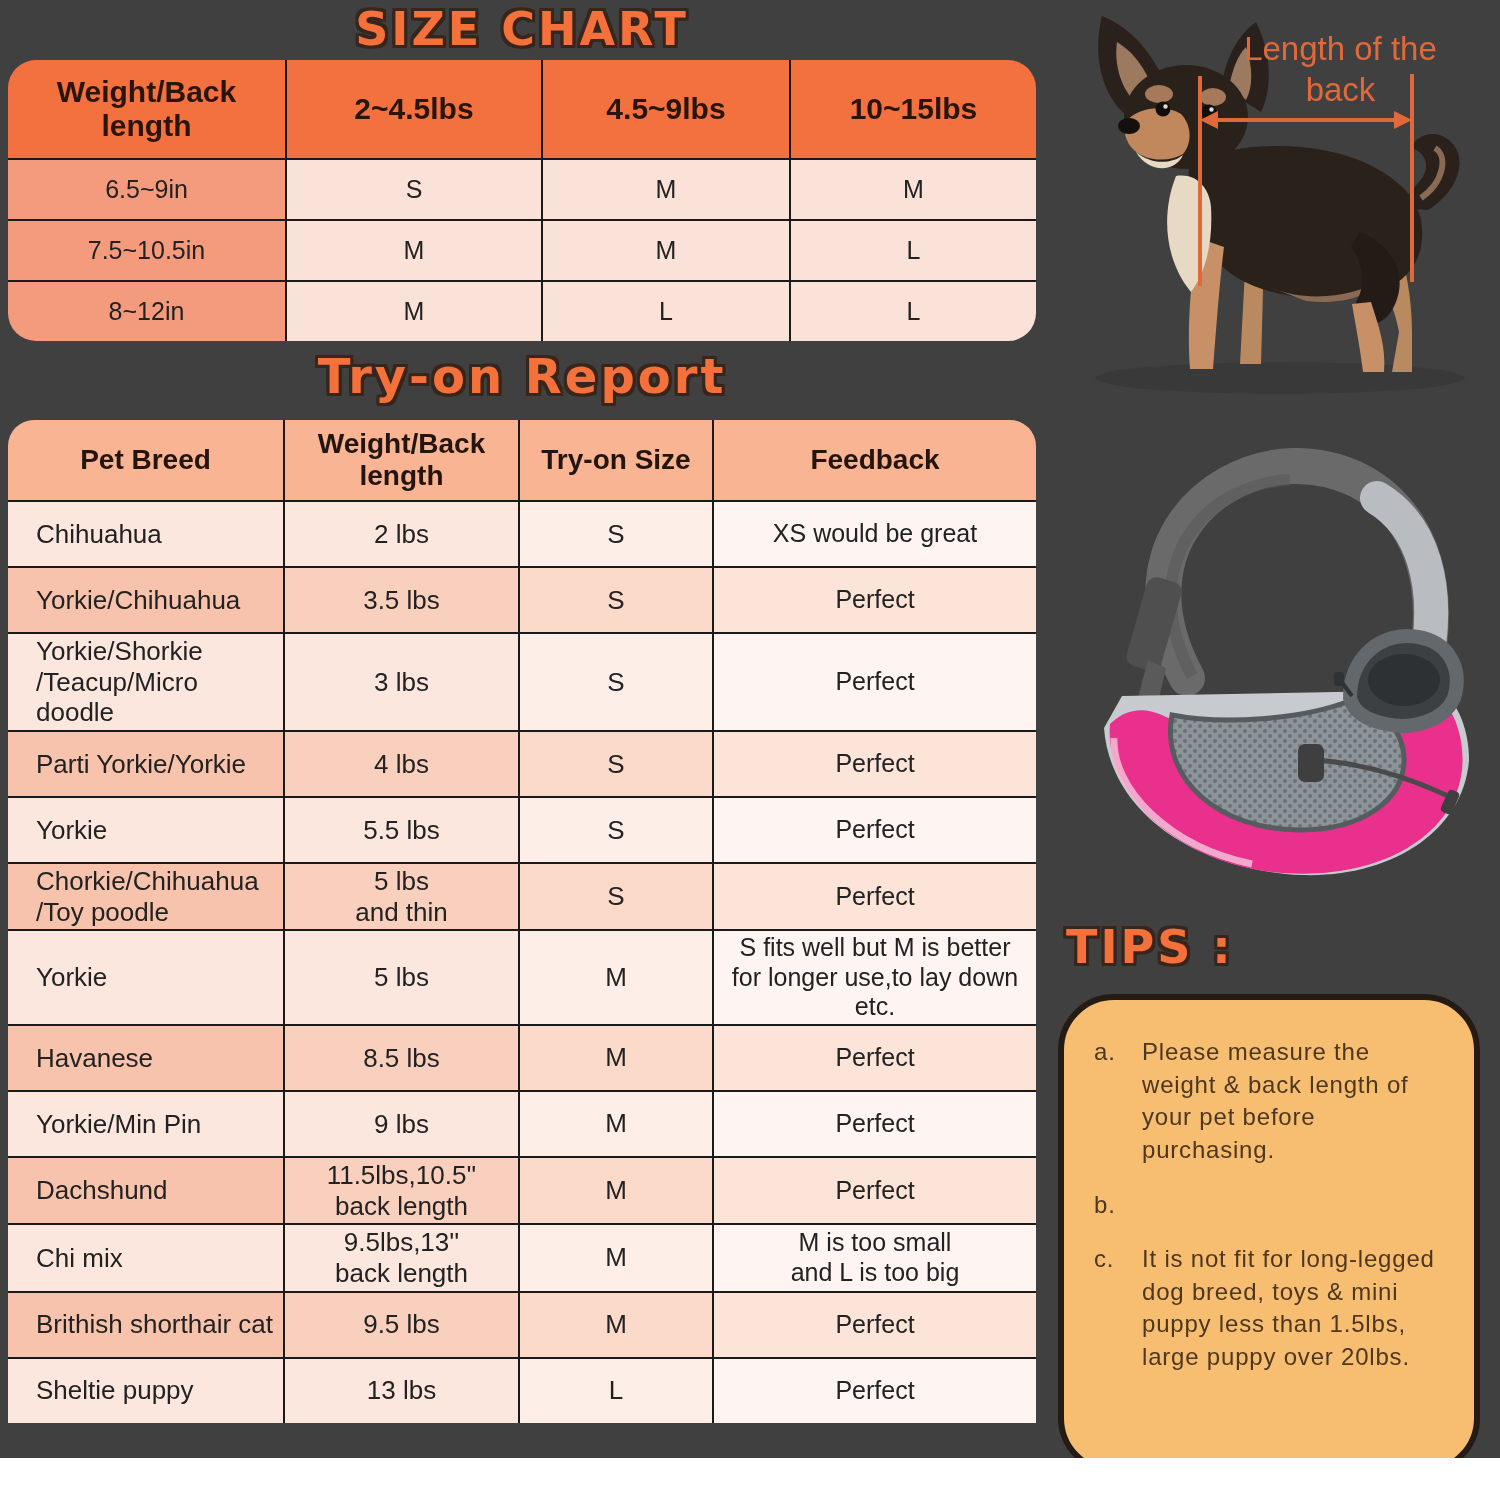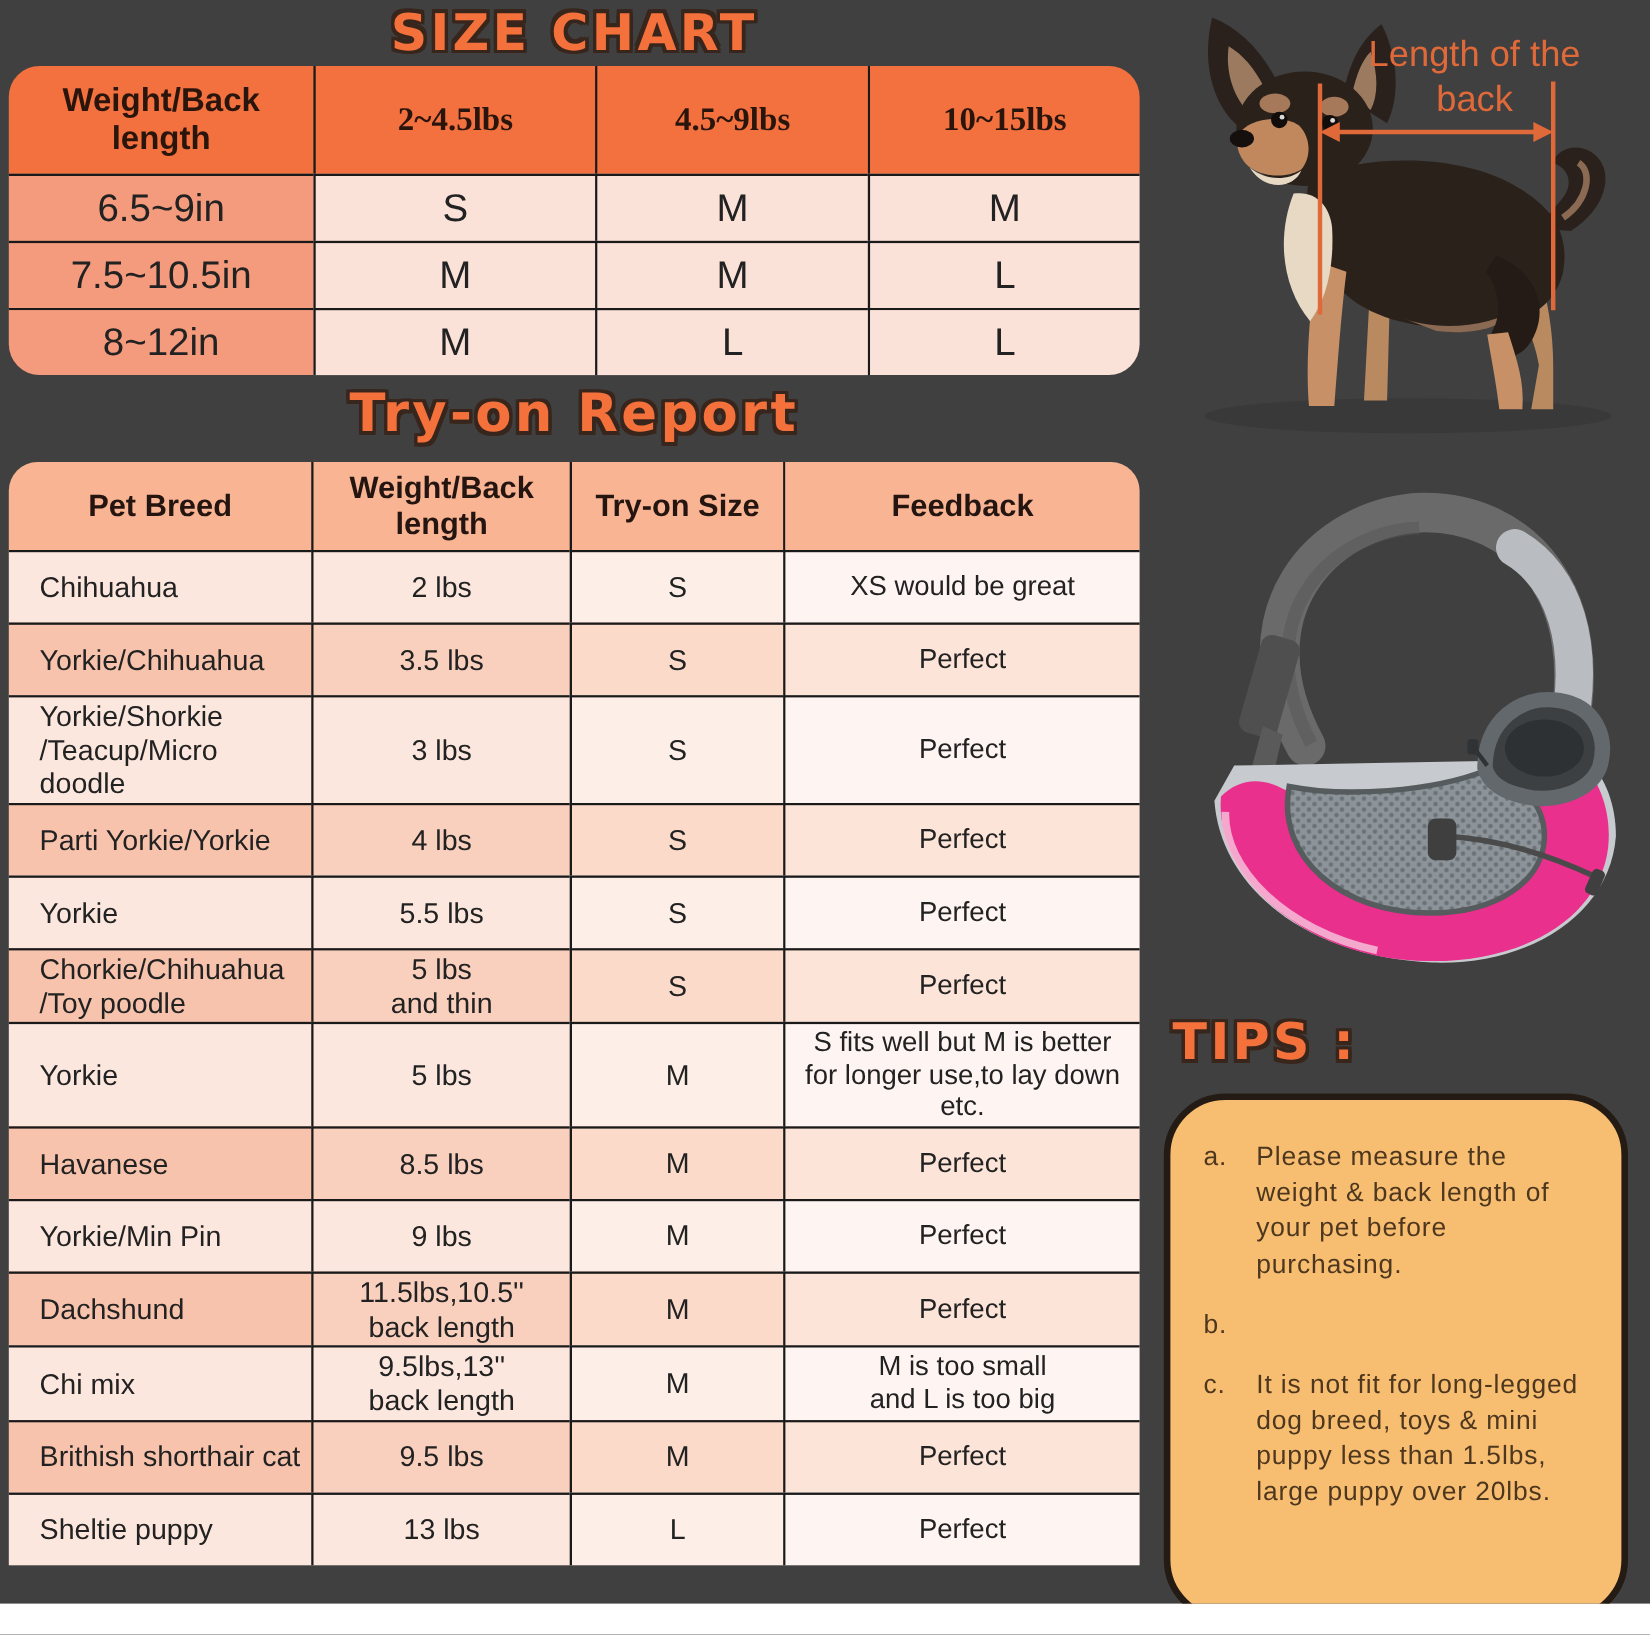--- a/index.html
+++ b/index.html
@@ -26,22 +26,22 @@
   tbody tr td{border-top:2px solid #1A1A1A;}
   .preline{white-space:pre-line;line-height:1.18;}
 
   
   #size-table{top:60px;left:8px;width:1028px;}
   #size-table thead tr{height:98px;}
   #size-table tbody tr{height:61px;}
   #size-table thead th{background:#F2713F;color:#2A150D;font-size:30px;font-weight:700;}
   #size-table thead th:first-child{border-top-left-radius:28px;}
   #size-table thead th:last-child{border-top-right-radius:28px;margin-left:20px;}
-  #size-table thead th.num{font-weight:600;font-family:Liberation Serif, serif;}
-  #size-table tbody td{font-size:35px;}
+  #size-table thead th.num{font-weight:600;}
+  #size-table tbody td{font-size:25px;}
   #size-table tbody td:first-child{background:#F59B7D;}
   #size-table tbody td:not(:first-child){background:#FBE2D9;}
   #size-table tbody tr:last-child td:first-child{border-bottom-left-radius:28px;}
   #size-table tbody tr:last-child td:last-child{border-bottom-right-radius:28px;}
 
   
   #tryon-table{top:420px;left:8px;width:1028px;}
   #tryon-table thead tr{height:80px;}
   #tryon-table tbody tr{height:66px;}
   #tryon-table thead th{background:#F8B493;color:#241510;font-size:28px;font-weight:700;}

